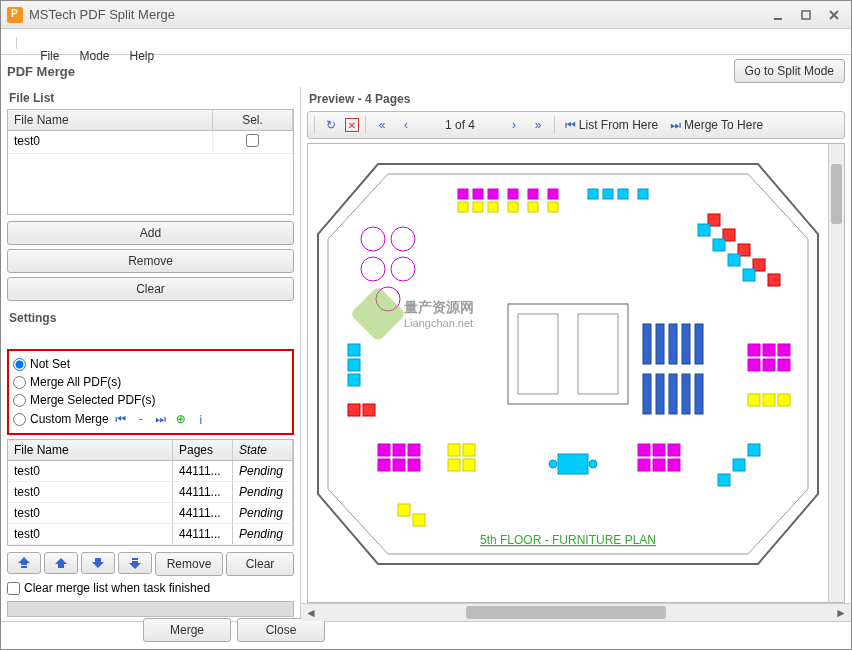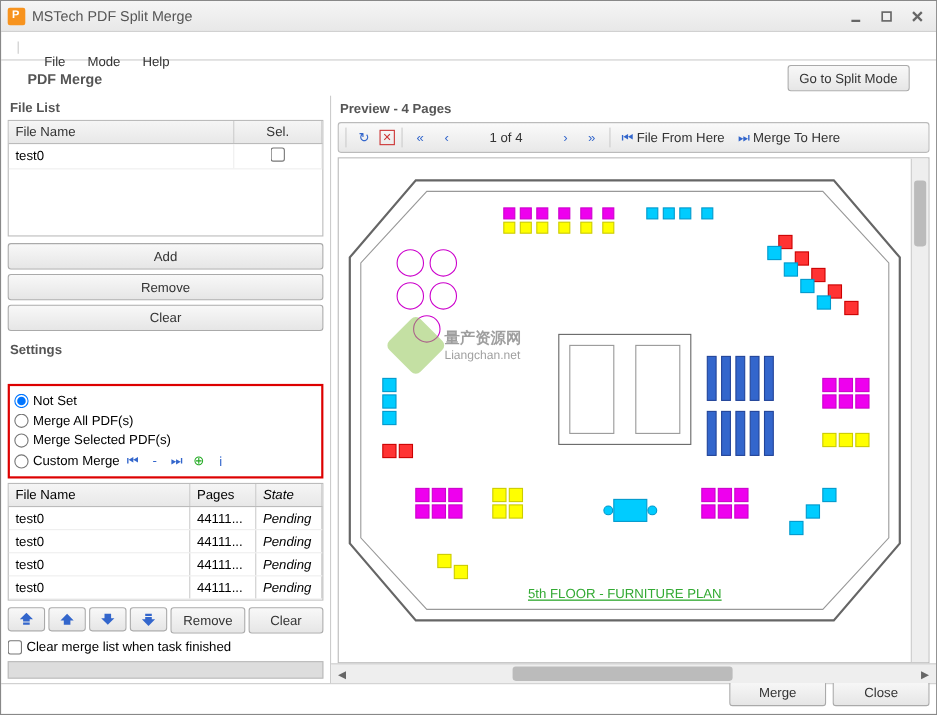--- a/index.html
+++ b/index.html
@@ -10,21 +10,21 @@
 .titlebar .app-icon::after { content:"P"; color:#fff; font-size:10px; position:absolute; top:1px; left:4px; font-weight:bold; }
 .titlebar .title { color: #555; flex: 1; font-size: 13px; }
 .win-btns { display: flex; gap: 6px; }
 .win-btn { width: 22px; height: 18px; display: flex; align-items: center; justify-content: center; color: #666; cursor: pointer; }
 .win-btn svg { width: 12px; height: 12px; }
 
 .menubar { height: 26px; border-bottom: 1px solid #ccc; display: flex; align-items: center; padding: 0 2px; gap: 0; }
 .menubar .sep { color:#ccc; margin:0 2px; }
 .menubar span { padding: 4px 10px; color: #333; cursor: pointer; margin-top: 28px; }
 
-.header-row { height: 32px; display: flex; align-items: center; padding: 0 24px; }
+.header-row { height: 32px; display: flex; align-items: center; padding: 0 6px; }
 .header-row .section-title { font-weight: bold; color: #555; flex: 1; font-size: 13px; }
 .btn { background: linear-gradient(#f8f8f8,#e6e6e6); border: 1px solid #aaa; border-radius: 3px; padding: 4px 10px; color: #333; cursor: pointer; text-align: center; }
 
 .main { display: flex; height: calc(650px - 28px - 26px - 32px - 28px - 2px); justify-content: center; }
 .left-panel { width: 300px; border-right: 1px solid #ccc; display: flex; flex-direction: column; padding: 0 6px; }
 .right-panel { flex: 1; display: flex; flex-direction: column; position: relative; }
 
 .group-label { font-weight: bold; color: #555; padding: 4px 2px; }
 
 .file-table { border: 1px solid #bbb; background: #fff; }
@@ -67,21 +67,21 @@
 .tb-link { color: #333; cursor: pointer; padding: 0 4px; display: flex; align-items: center; gap: 3px; }
 
 .preview-body { flex: 1; margin: 4px 6px 0 6px; border: 1px solid #bbb; background: #fff; position: relative; overflow: hidden; }
 .scroll-v { position: absolute; right: 0; top: 0; bottom: 0; width: 16px; background: #eee; border-left: 1px solid #ccc; }
 .scroll-v .thumb { position: absolute; top: 20px; left: 2px; right: 2px; height: 60px; background: #bbb; border-radius: 3px; }
 .scroll-h-bottom { height: 18px; background: #eee; border-top: 1px solid #ccc; margin: 0; position: relative; }
 .scroll-h-bottom .thumb { position: absolute; left: 30%; top: 2px; bottom: 2px; width: 200px; background: #bbb; border-radius: 3px; }
 
 .floorplan { position: absolute; top: 0; left: 0; right: 16px; bottom: 0; }
 
-.bottom-bar { height: 16px; border-top: 1px solid #ccc; display: flex; align-items: center; justify-content: flex-end; padding: 0 6px; gap: 6px; }
+.bottom-bar { height: 16px; border-top: 1px solid #ccc; display: flex; align-items: center; justify-content: flex-start; padding: 0 6px; gap: 6px; }
 .bottom-bar .btn { width: 88px; }
 
 .watermark { position: absolute; top: 150px; left: 50px; opacity: 0.5; display: flex; align-items: center; gap: 6px; }
 .watermark .wm-icon { width: 40px; height: 40px; background: #8bc34a; transform: rotate(45deg); border-radius: 6px; }
 .watermark .wm-text { color: #404040; font-size: 14px; }
 </style>
 </head>
 <body>
 
 <div class="titlebar">
@@ -232,21 +232,21 @@
       <div class="tb-btn" style="color:#c33;border:1px solid #c33;width:14px;height:14px;font-size:10px">✕</div>
       <div class="tb-sep"></div>
       <div class="tb-btn">«</div>
       <div class="tb-btn">‹</div>
       <div class="tb-text" style="flex:0 0 80px;text-align:center">1 of 4</div>
       <div class="tb-btn">›</div>
       <div class="tb-btn">»</div>
       <div class="tb-sep"></div>
       <div class="tb-link">
           <span style="color:#36c">⏮</span>
-          <span>File From Here</span>
+          <span>List From Here</span>
         </div>
       <div class="tb-link">
           <span style="color:#36c">⏭</span>
           <span>Merge To Here</span>
         </div>
     </div>
     <div class="preview-body">
       <svg class="floorplan" viewBox="0 0 520 440" preserveAspectRatio="xMidYMid meet">
 
         <polygon points="70,20 450,20 510,90 510,350 450,420 70,420 10,350 10,90" fill="none" stroke="#666" stroke-width="2"></polygon>

